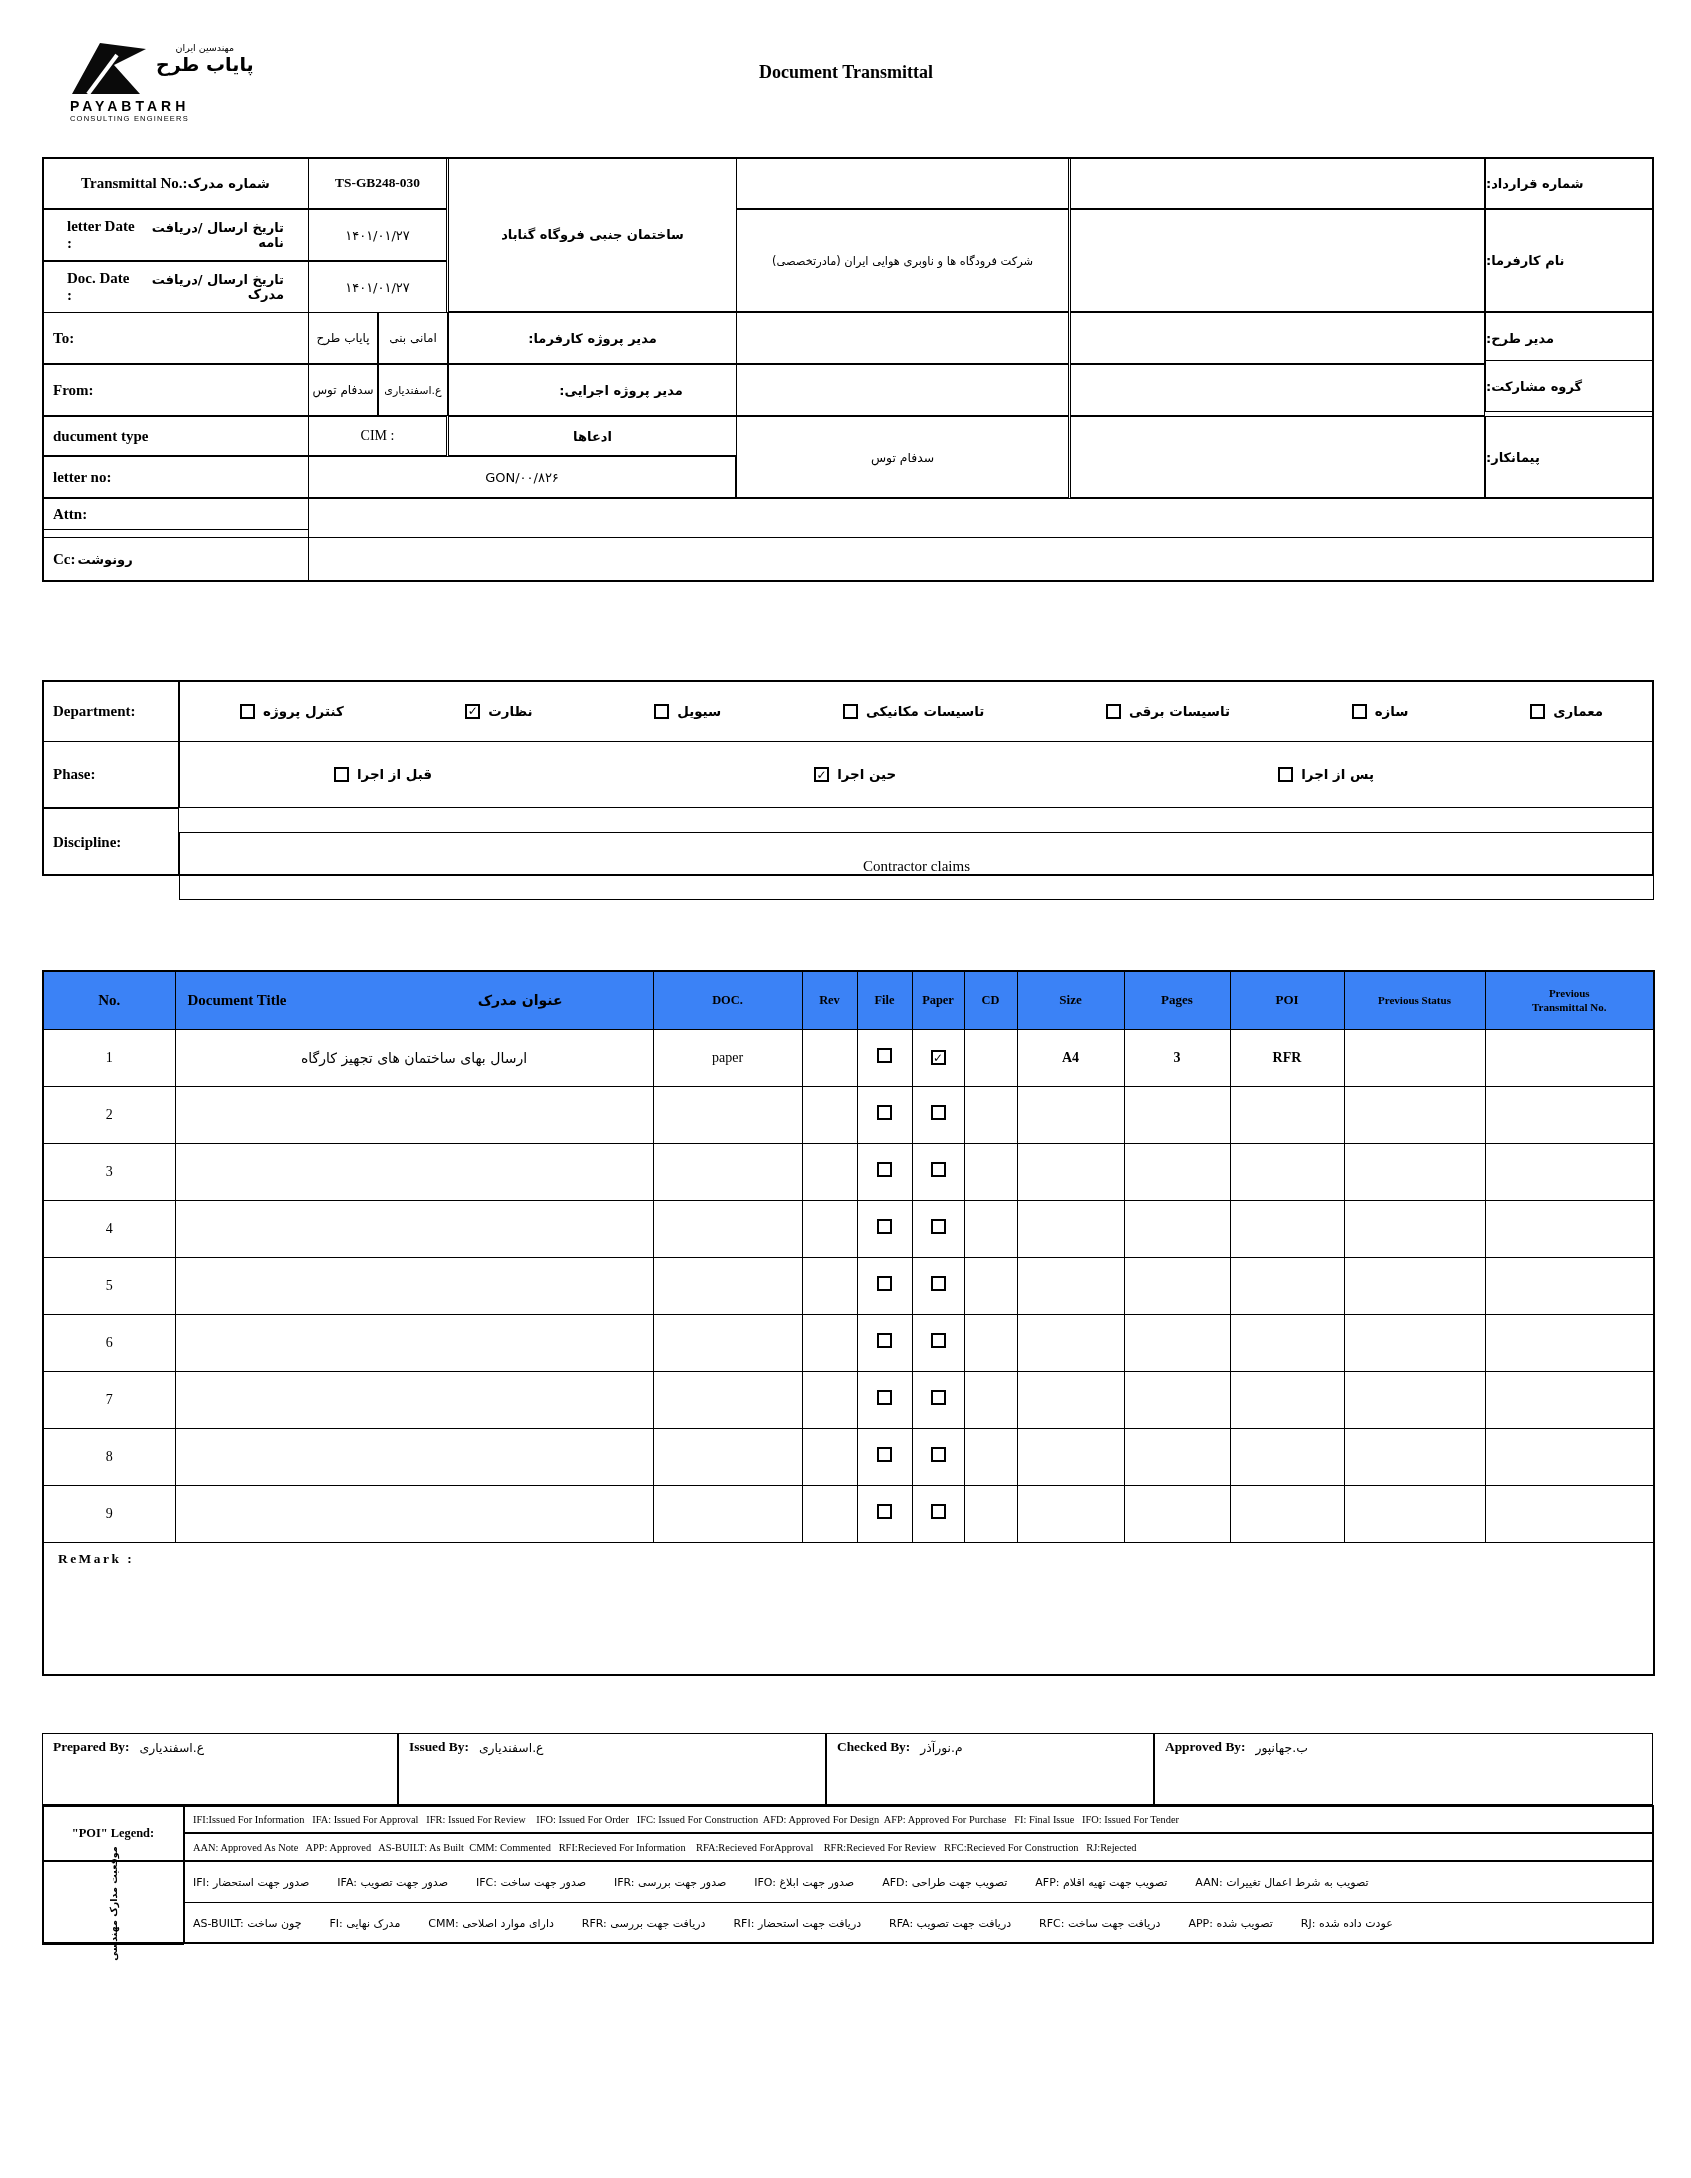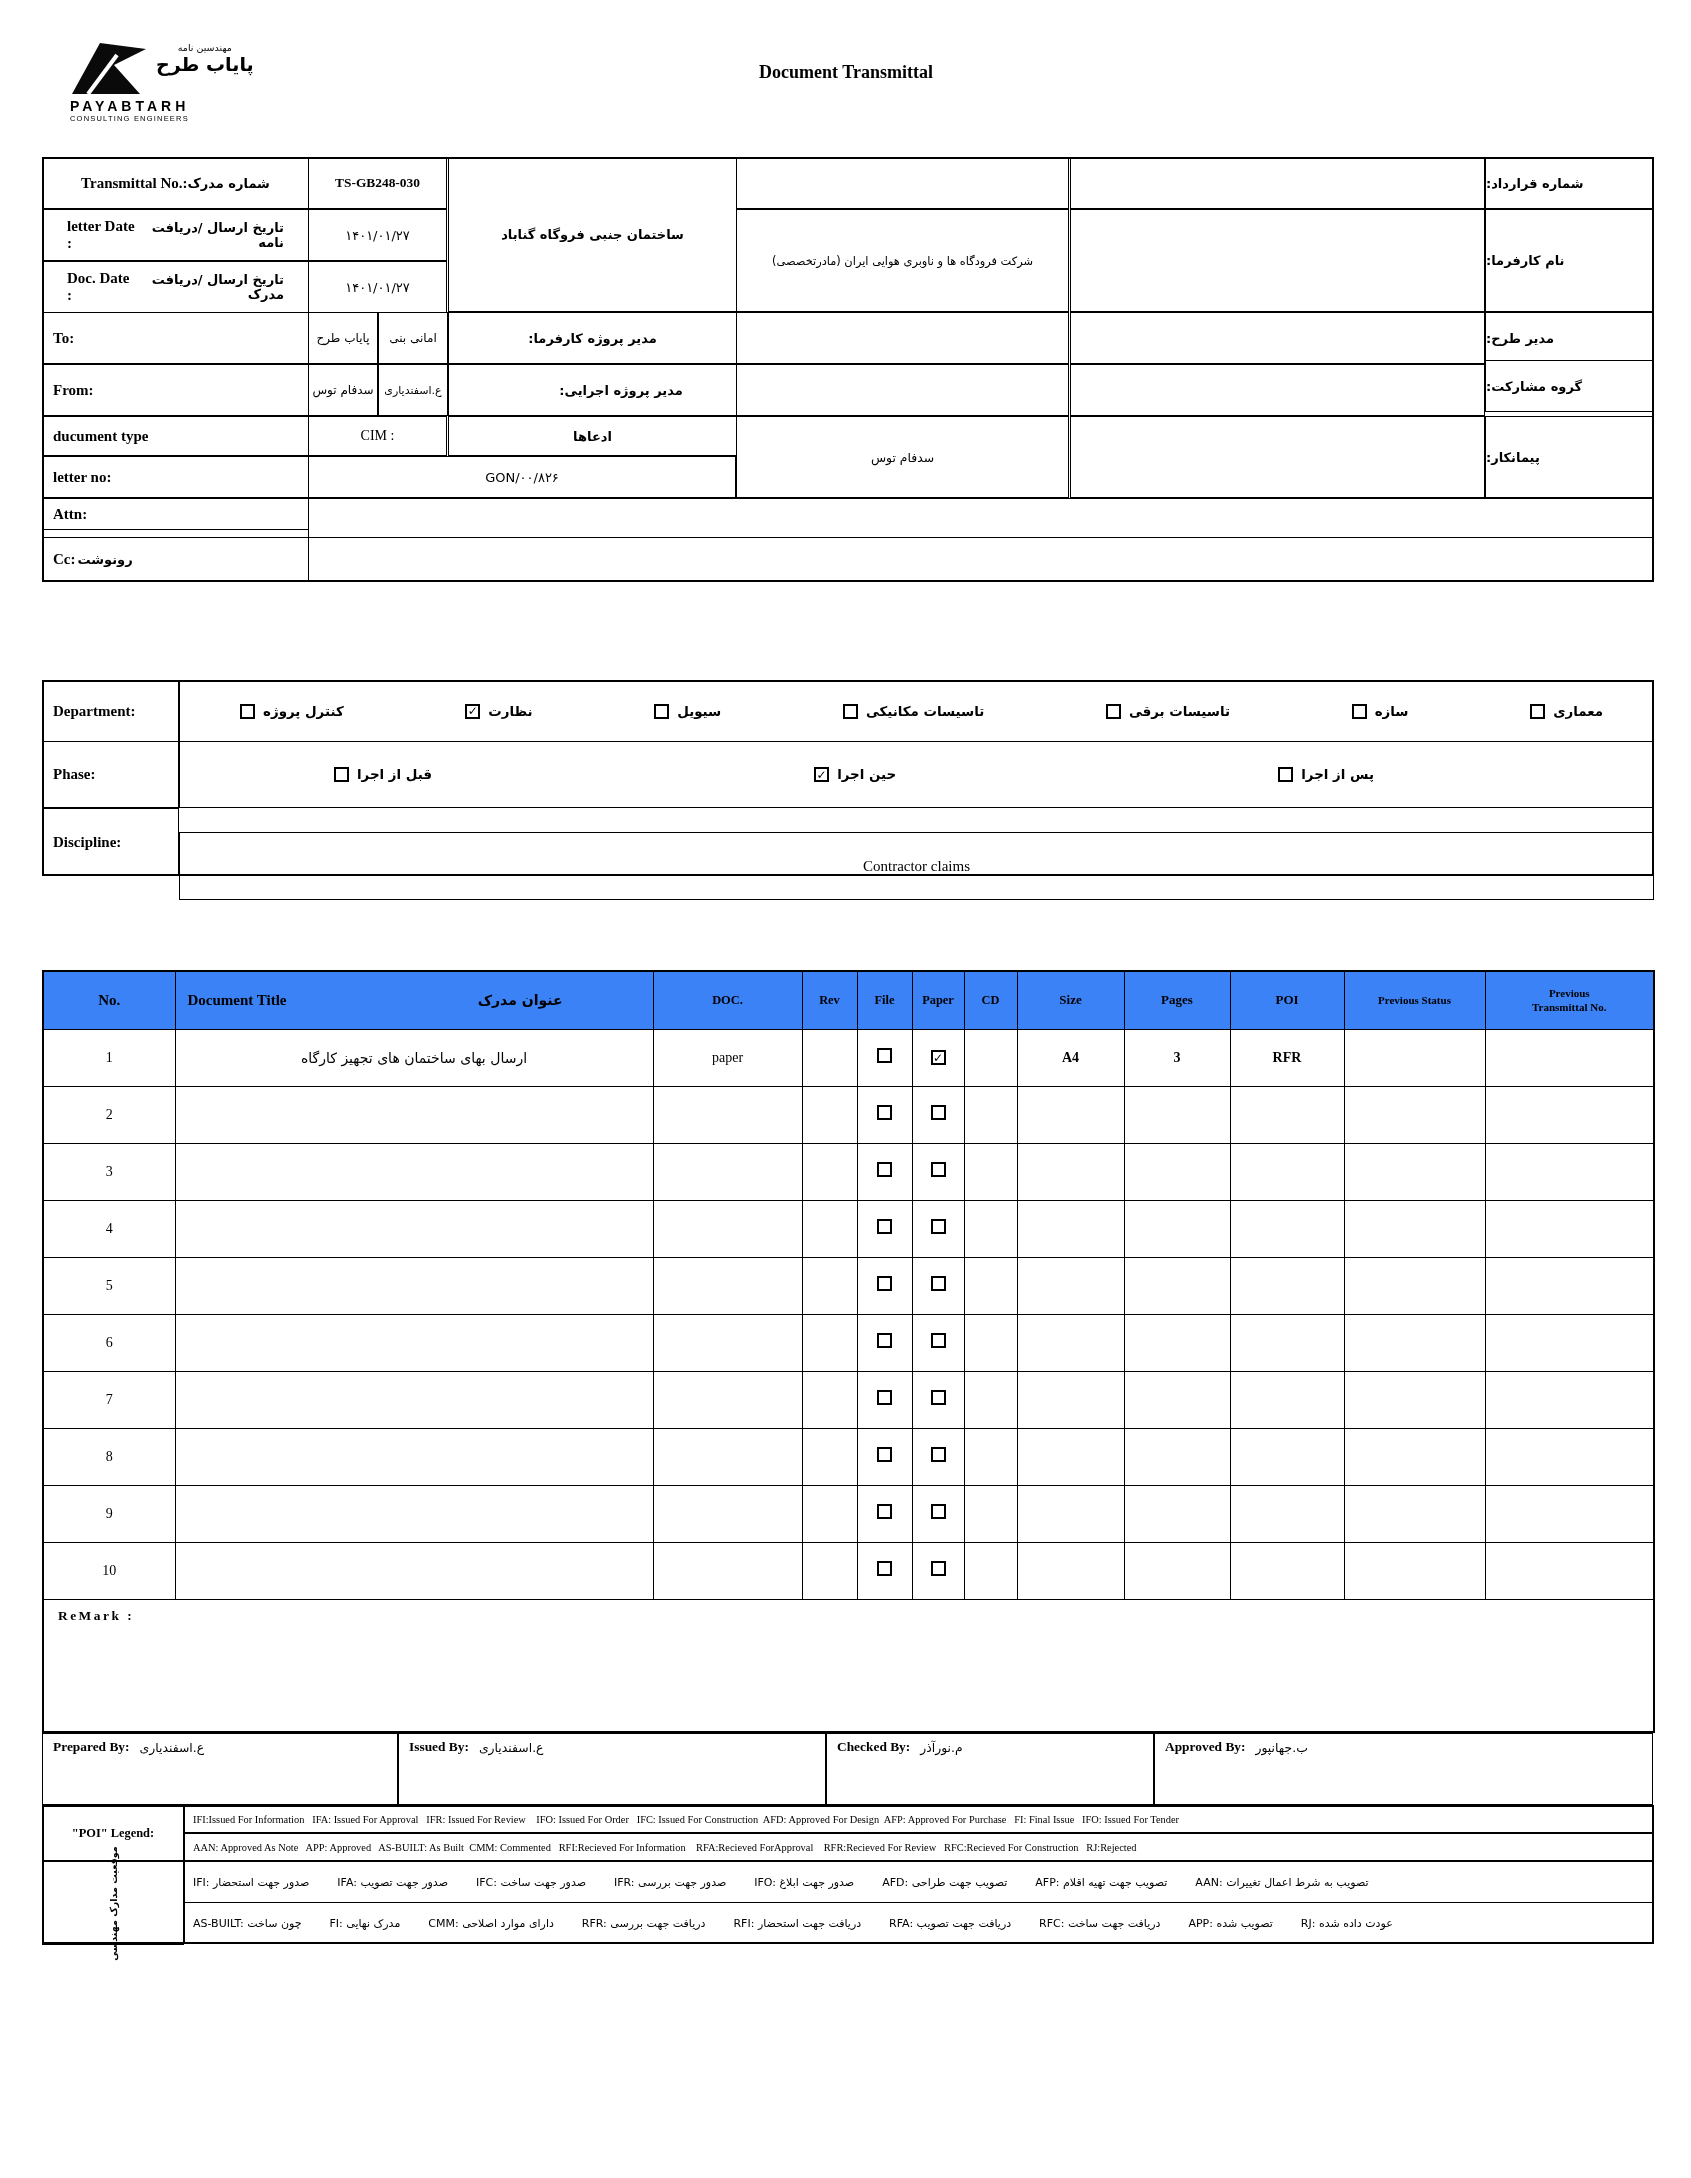--- a/index.html
+++ b/index.html
@@ -61,21 +61,21 @@
 </head>
 <body>
 
 <div class="logo">
   <div class="logo-row">
     <svg class="logo-mark" width="78" height="56" viewBox="0 0 78 56">
       <path d="M2 54 L30 3 L76 9 L44 25 L70 54 Z" fill="#0a0a0a"></path>
       <path d="M18 54 L47 15" stroke="#ffffff" stroke-width="4" fill="none"></path>
     </svg>
     <div class="logo-fa" dir="rtl">
-      <div class="logo-tagline fa">مهندسین نامه</div>
+      <div class="logo-tagline fa">مهندسین ایران</div>
       <div class="logo-name fa">پایاب طرح</div>
     </div>
   </div>
   <div class="logo-en">PAYABTARH</div>
   <div class="logo-sub">CONSULTING ENGINEERS</div>
 </div>
 
 <div class="doc-title">Document Transmittal</div>
 
 <div class="c sb" style="left:42px;top:157px;width:267px;height:52px">
@@ -356,34 +356,20 @@
           <td></td>
           <td><span class="checkbox"></span></td>
           <td><span class="checkbox"></span></td>
           <td></td>
           <td class="b"></td>
           <td class="b"></td>
           <td class="b"></td>
           <td></td>
           <td></td>
         </tr>
-        <tr>
-          <td>10</td>
-          <td class="c-title" dir="rtl"></td>
-          <td></td>
-          <td></td>
-          <td><span class="checkbox"></span></td>
-          <td><span class="checkbox"></span></td>
-          <td></td>
-          <td class="b"></td>
-          <td class="b"></td>
-          <td class="b"></td>
-          <td></td>
-          <td></td>
-        </tr>
       </tbody>
     <tbody>
       <tr class="remark-row">
         <td colspan="12"><span>ReMark :</span></td>
       </tr>
     </tbody>
   </table>
 </div>
 
 <div class="sig" style="left:42px;top:1733px;width:356px;height:72px">

